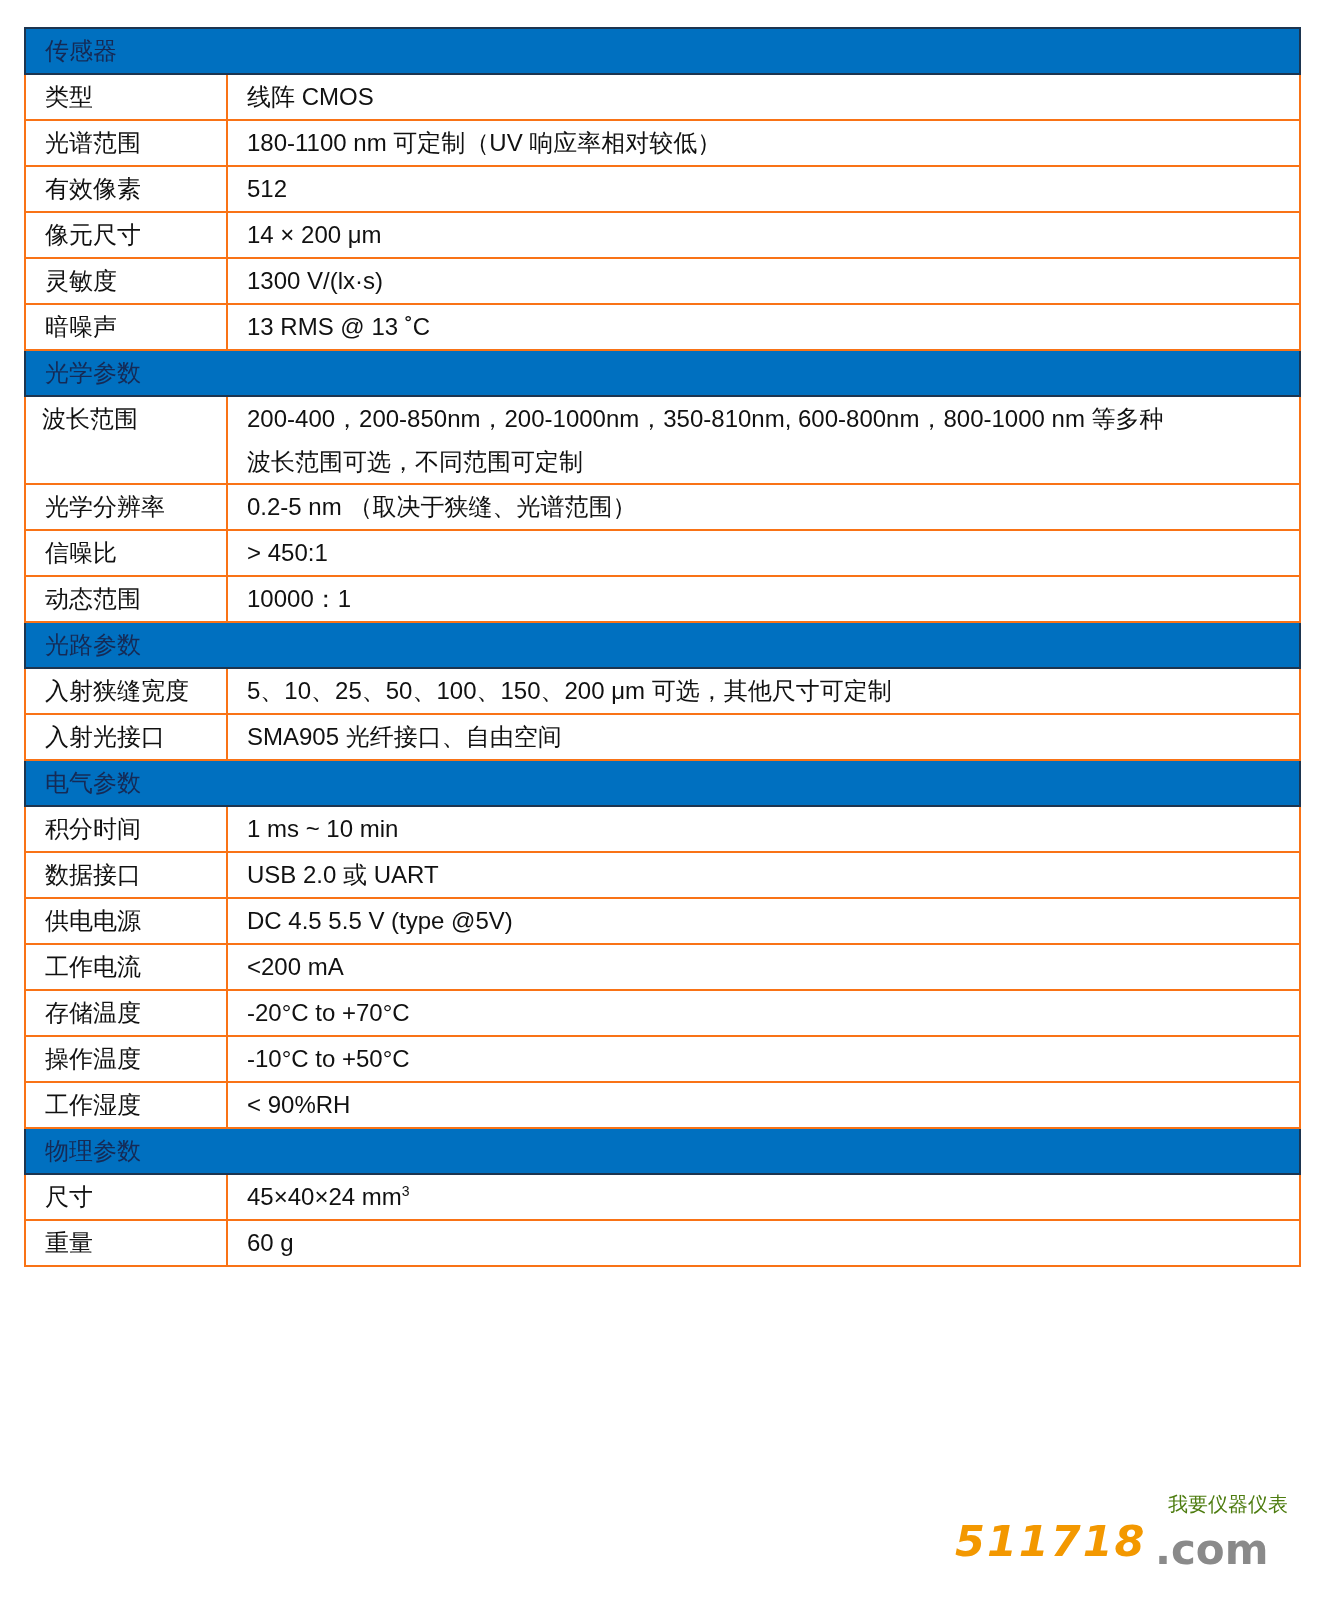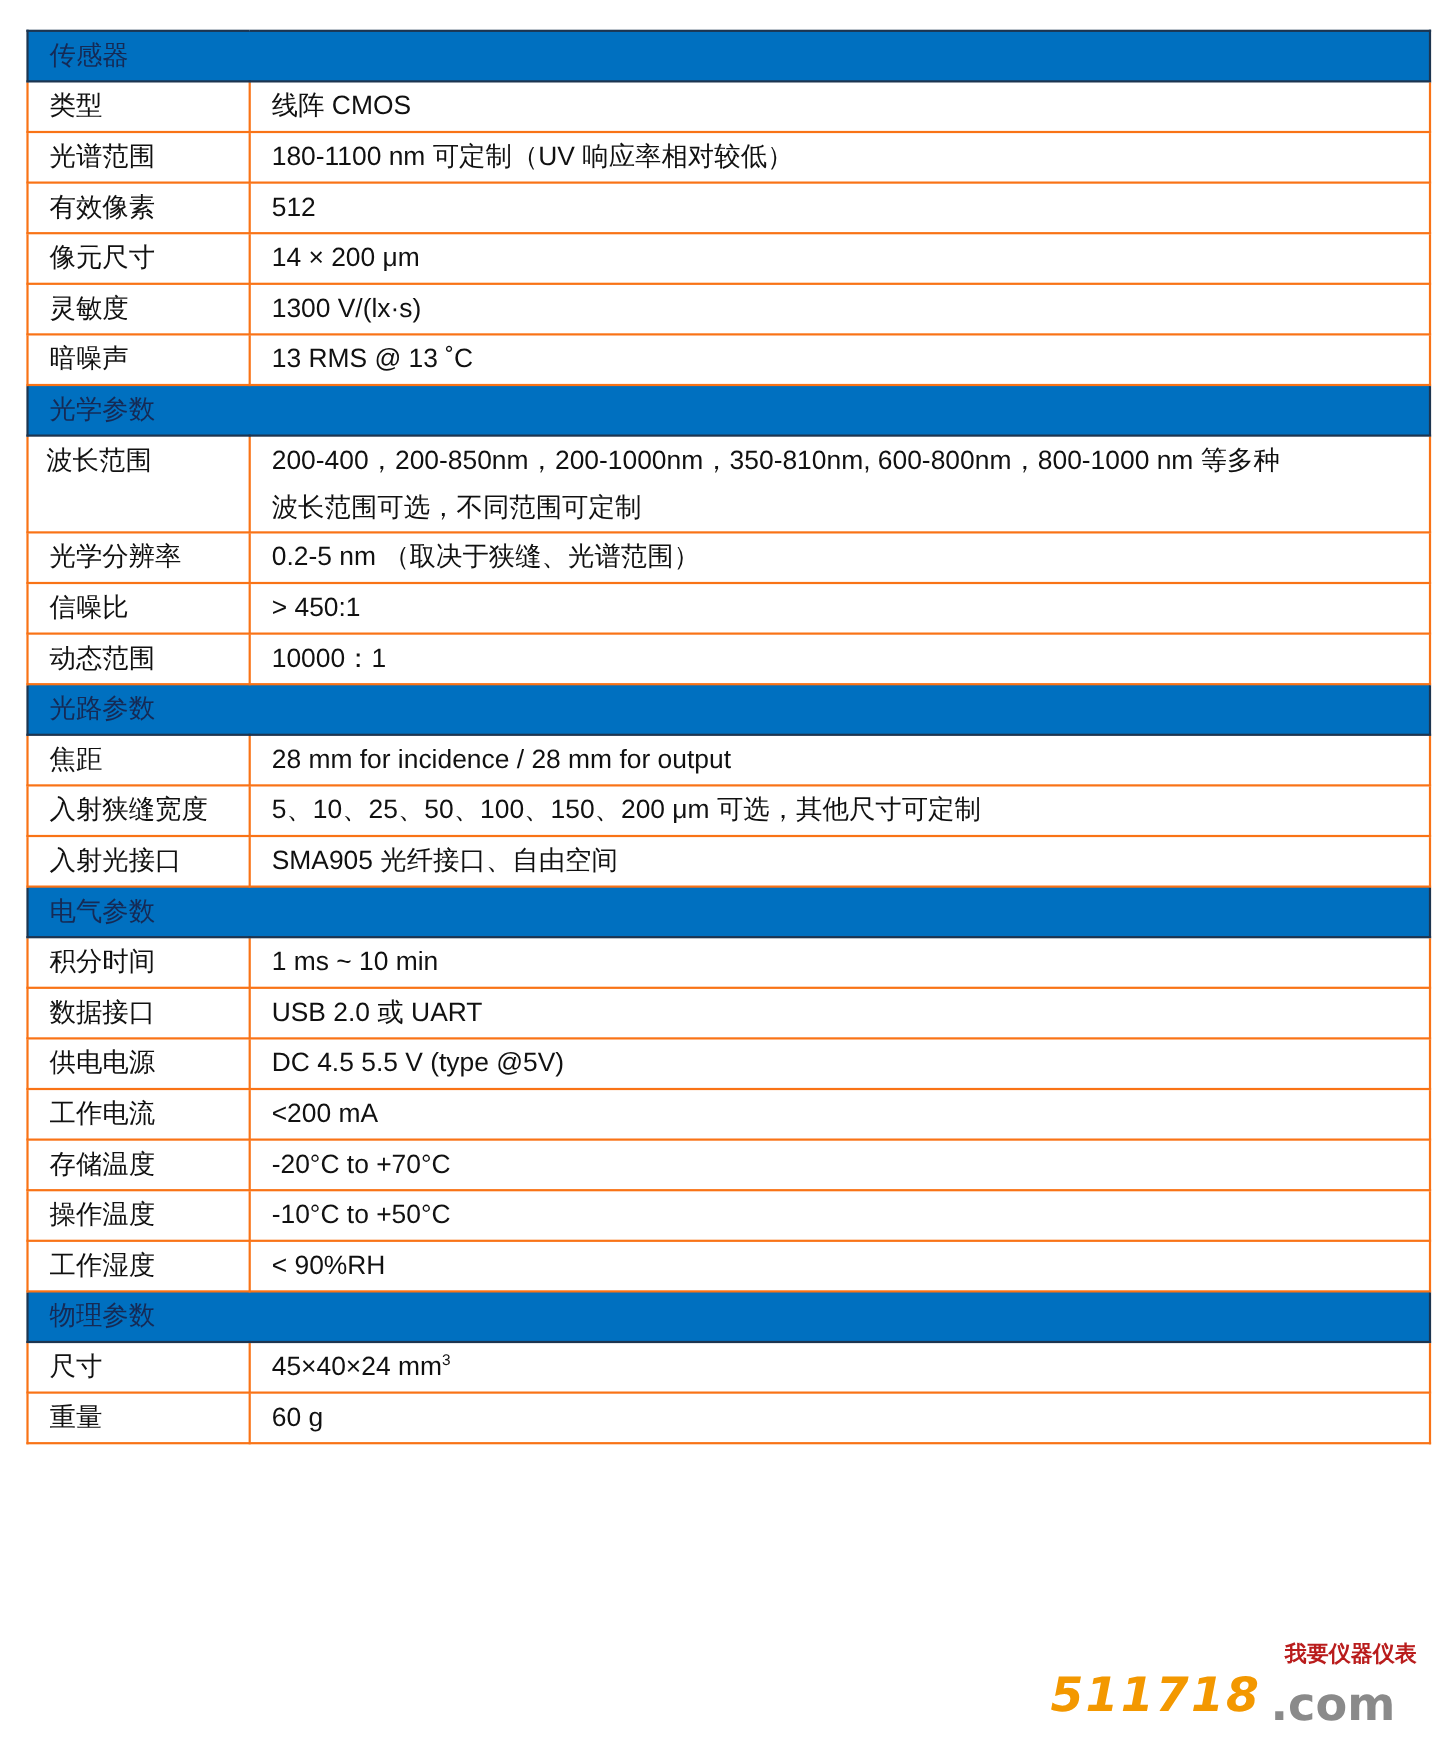--- a/index.html
+++ b/index.html
@@ -15,22 +15,22 @@
   .data-row td { height: 43px; }
   .data-row td.val { }
   .tall-row td { height: 86px; }
   .tall-row td.key { vertical-align: top; padding-left: 16px; }
   .tall-row td.val { line-height: 43px; }
   .sup { font-size: 14px; vertical-align: super; line-height: 0; }
   .logo { position: absolute; left: 955px; top: 1488px; width: 340px; height: 90px; }
   .logo-num { position: absolute; left: 0; top: 18px; font-size: 43px; font-weight: bold;
               font-style: italic; color: #f39800; letter-spacing: 2px;
               font-family: "DejaVu Sans", sans-serif; line-height: 70px; }
-  .logo-cn { position: absolute; left: 213px; top: 4px; font-size: 20px; font-weight: bold;
-             color: #b91c1c; line-height: 24px; }
+  .logo-cn { position: absolute; left: 213px; top: 4px; font-size: 20px; font-weight: normal;
+             color: #4d7c0f; line-height: 24px; }
   .logo-com { position: absolute; left: 200px; top: 38px; font-size: 42px; font-weight: bold;
               color: #8a8a8a; line-height: 48px; font-family: "DejaVu Sans", sans-serif; }
 </style>
 </head>
 <body>
 
 <table class="spec-table">
   <colgroup>
       <col class="c1">
       <col class="c2">
@@ -85,24 +85,20 @@
     </tr>
     <tr class="data-row">
       <td class="key">动态范围</td>
       <td class="val">10000：1</td>
     </tr>
 
     <tr class="section-row">
       <td colspan="2">光路参数</td>
     </tr>
     <tr class="data-row">
-      <td class="key">焦距</td>
-      <td class="val">28  mm  for  incidence  /  28  mm  for   output</td>
-    </tr>
-    <tr class="data-row">
       <td class="key">入射狭缝宽度</td>
       <td class="val">5、10、25、50、100、150、200  μm  可选，其他尺寸可定制</td>
     </tr>
     <tr class="data-row">
       <td class="key">入射光接口</td>
       <td class="val">SMA905 光纤接口、自由空间</td>
     </tr>
 
     <tr class="section-row">
       <td colspan="2">电气参数</td>

